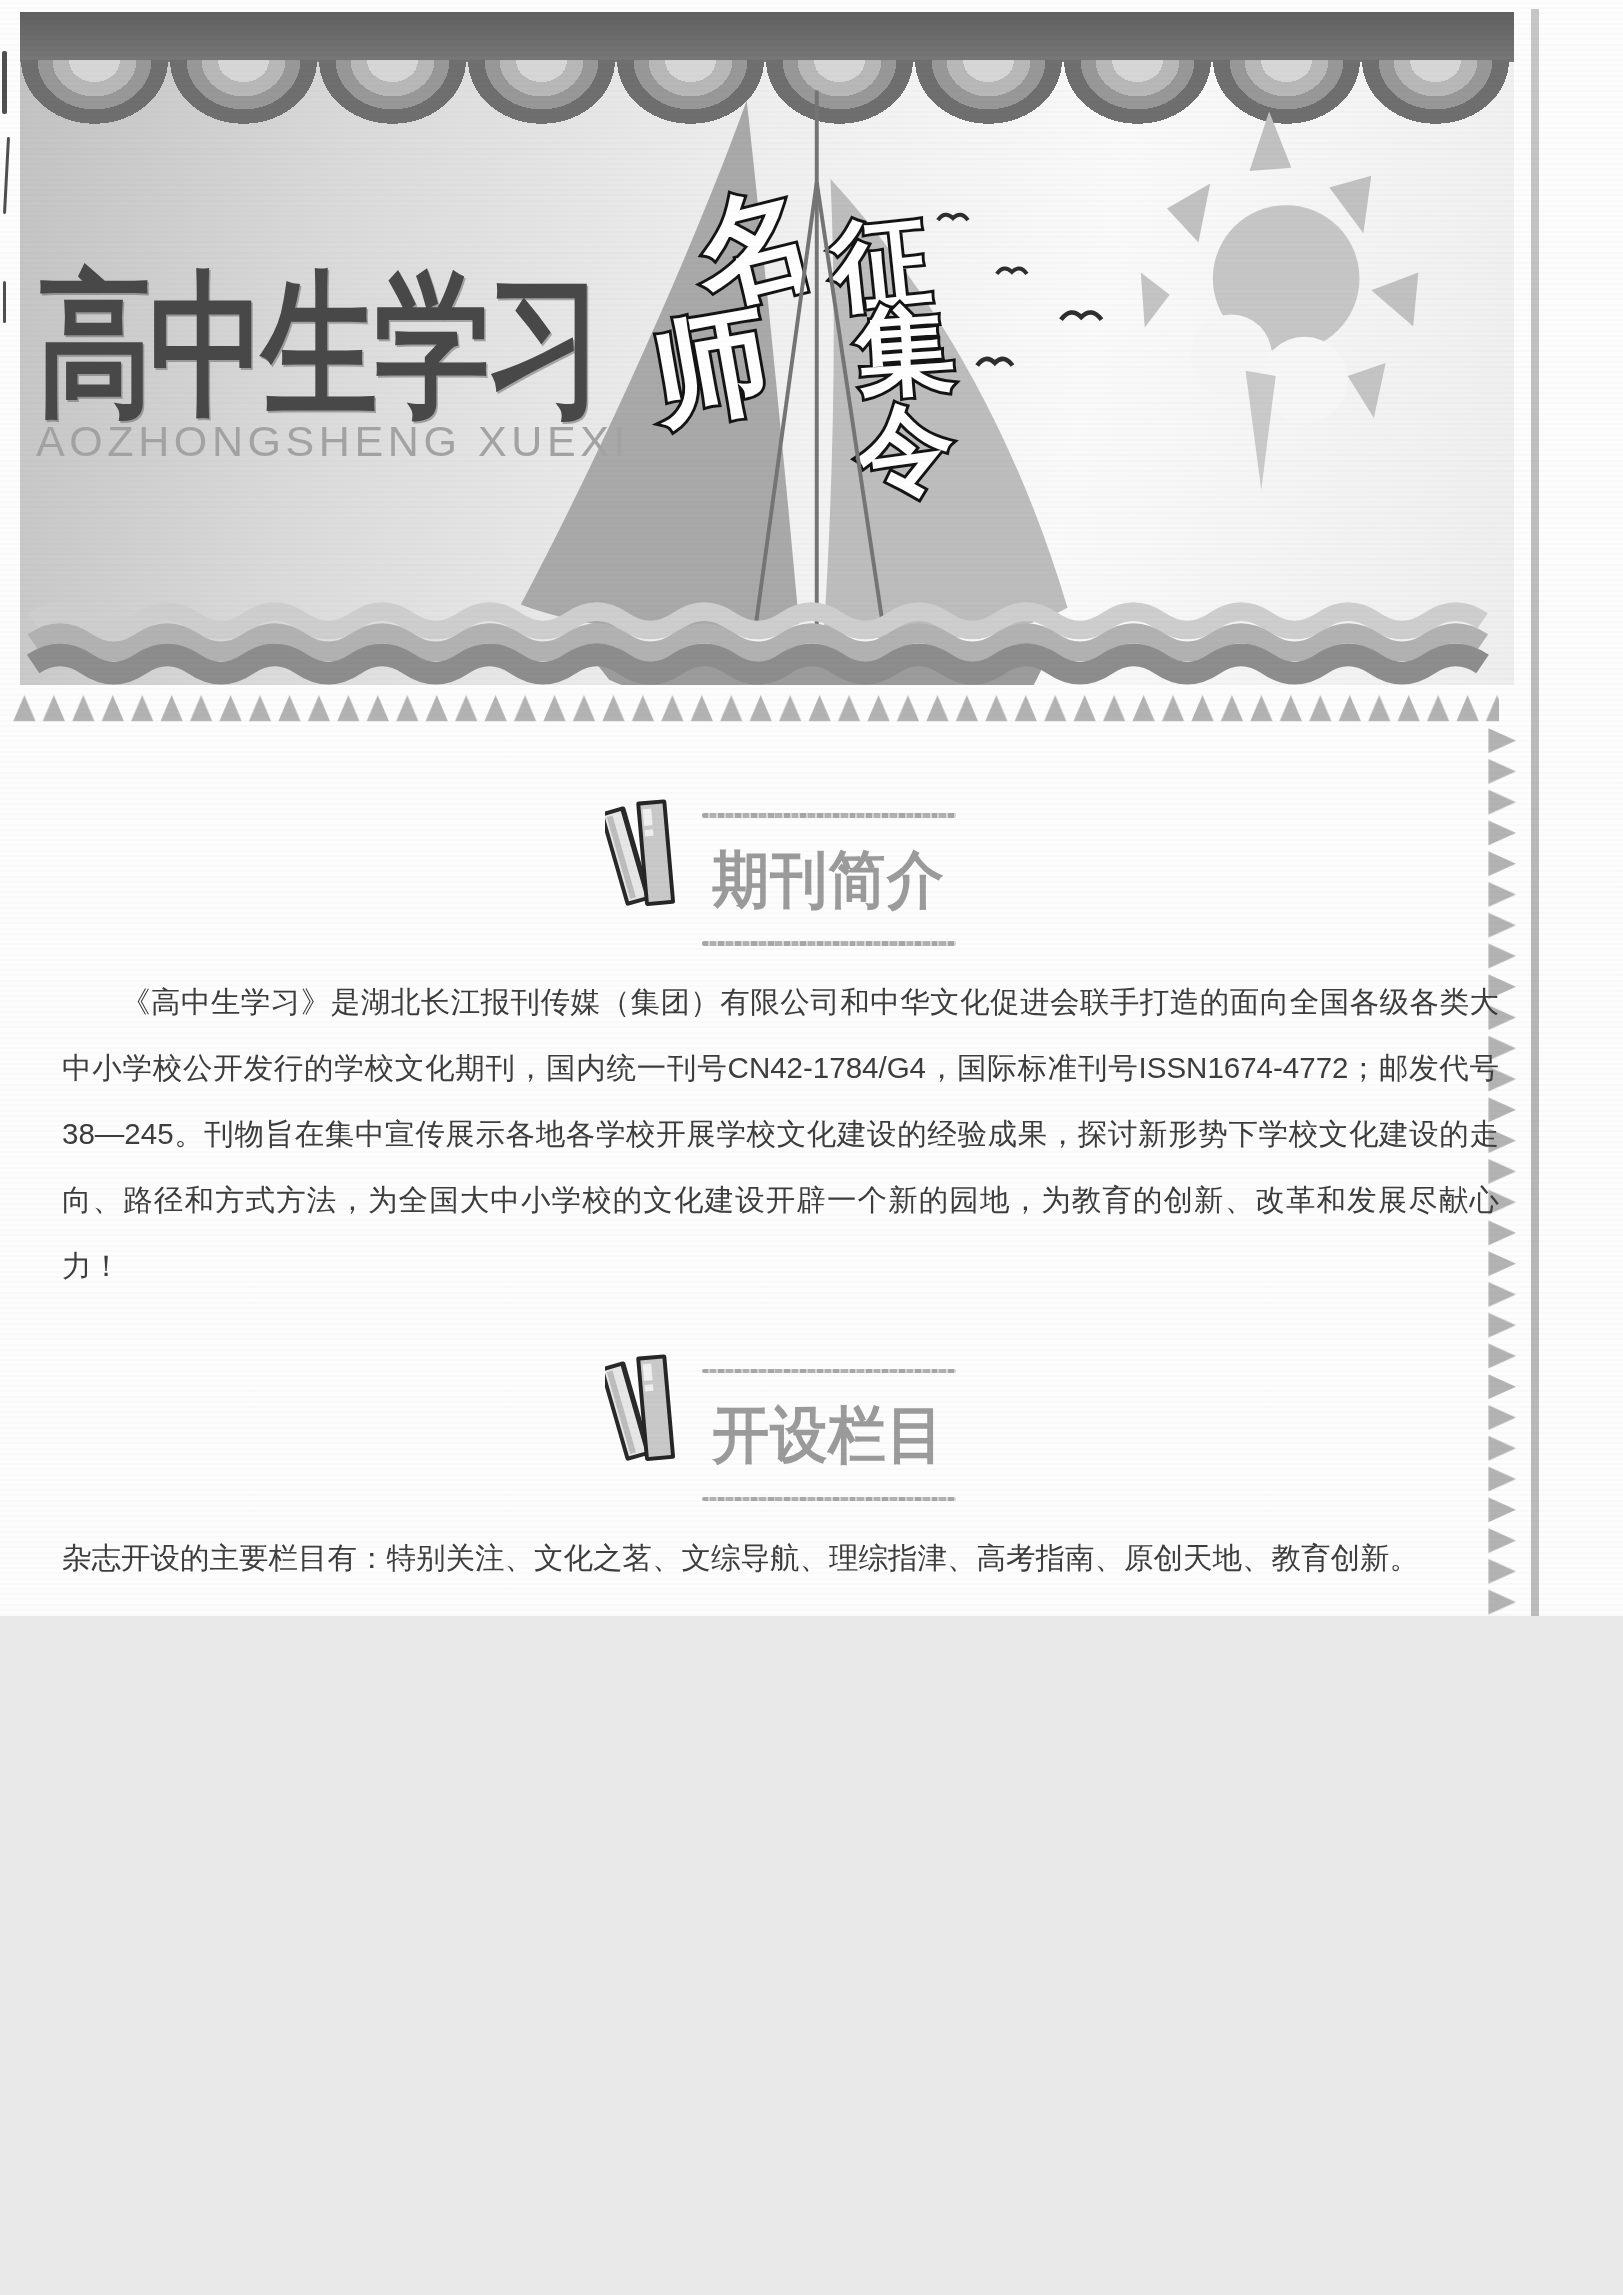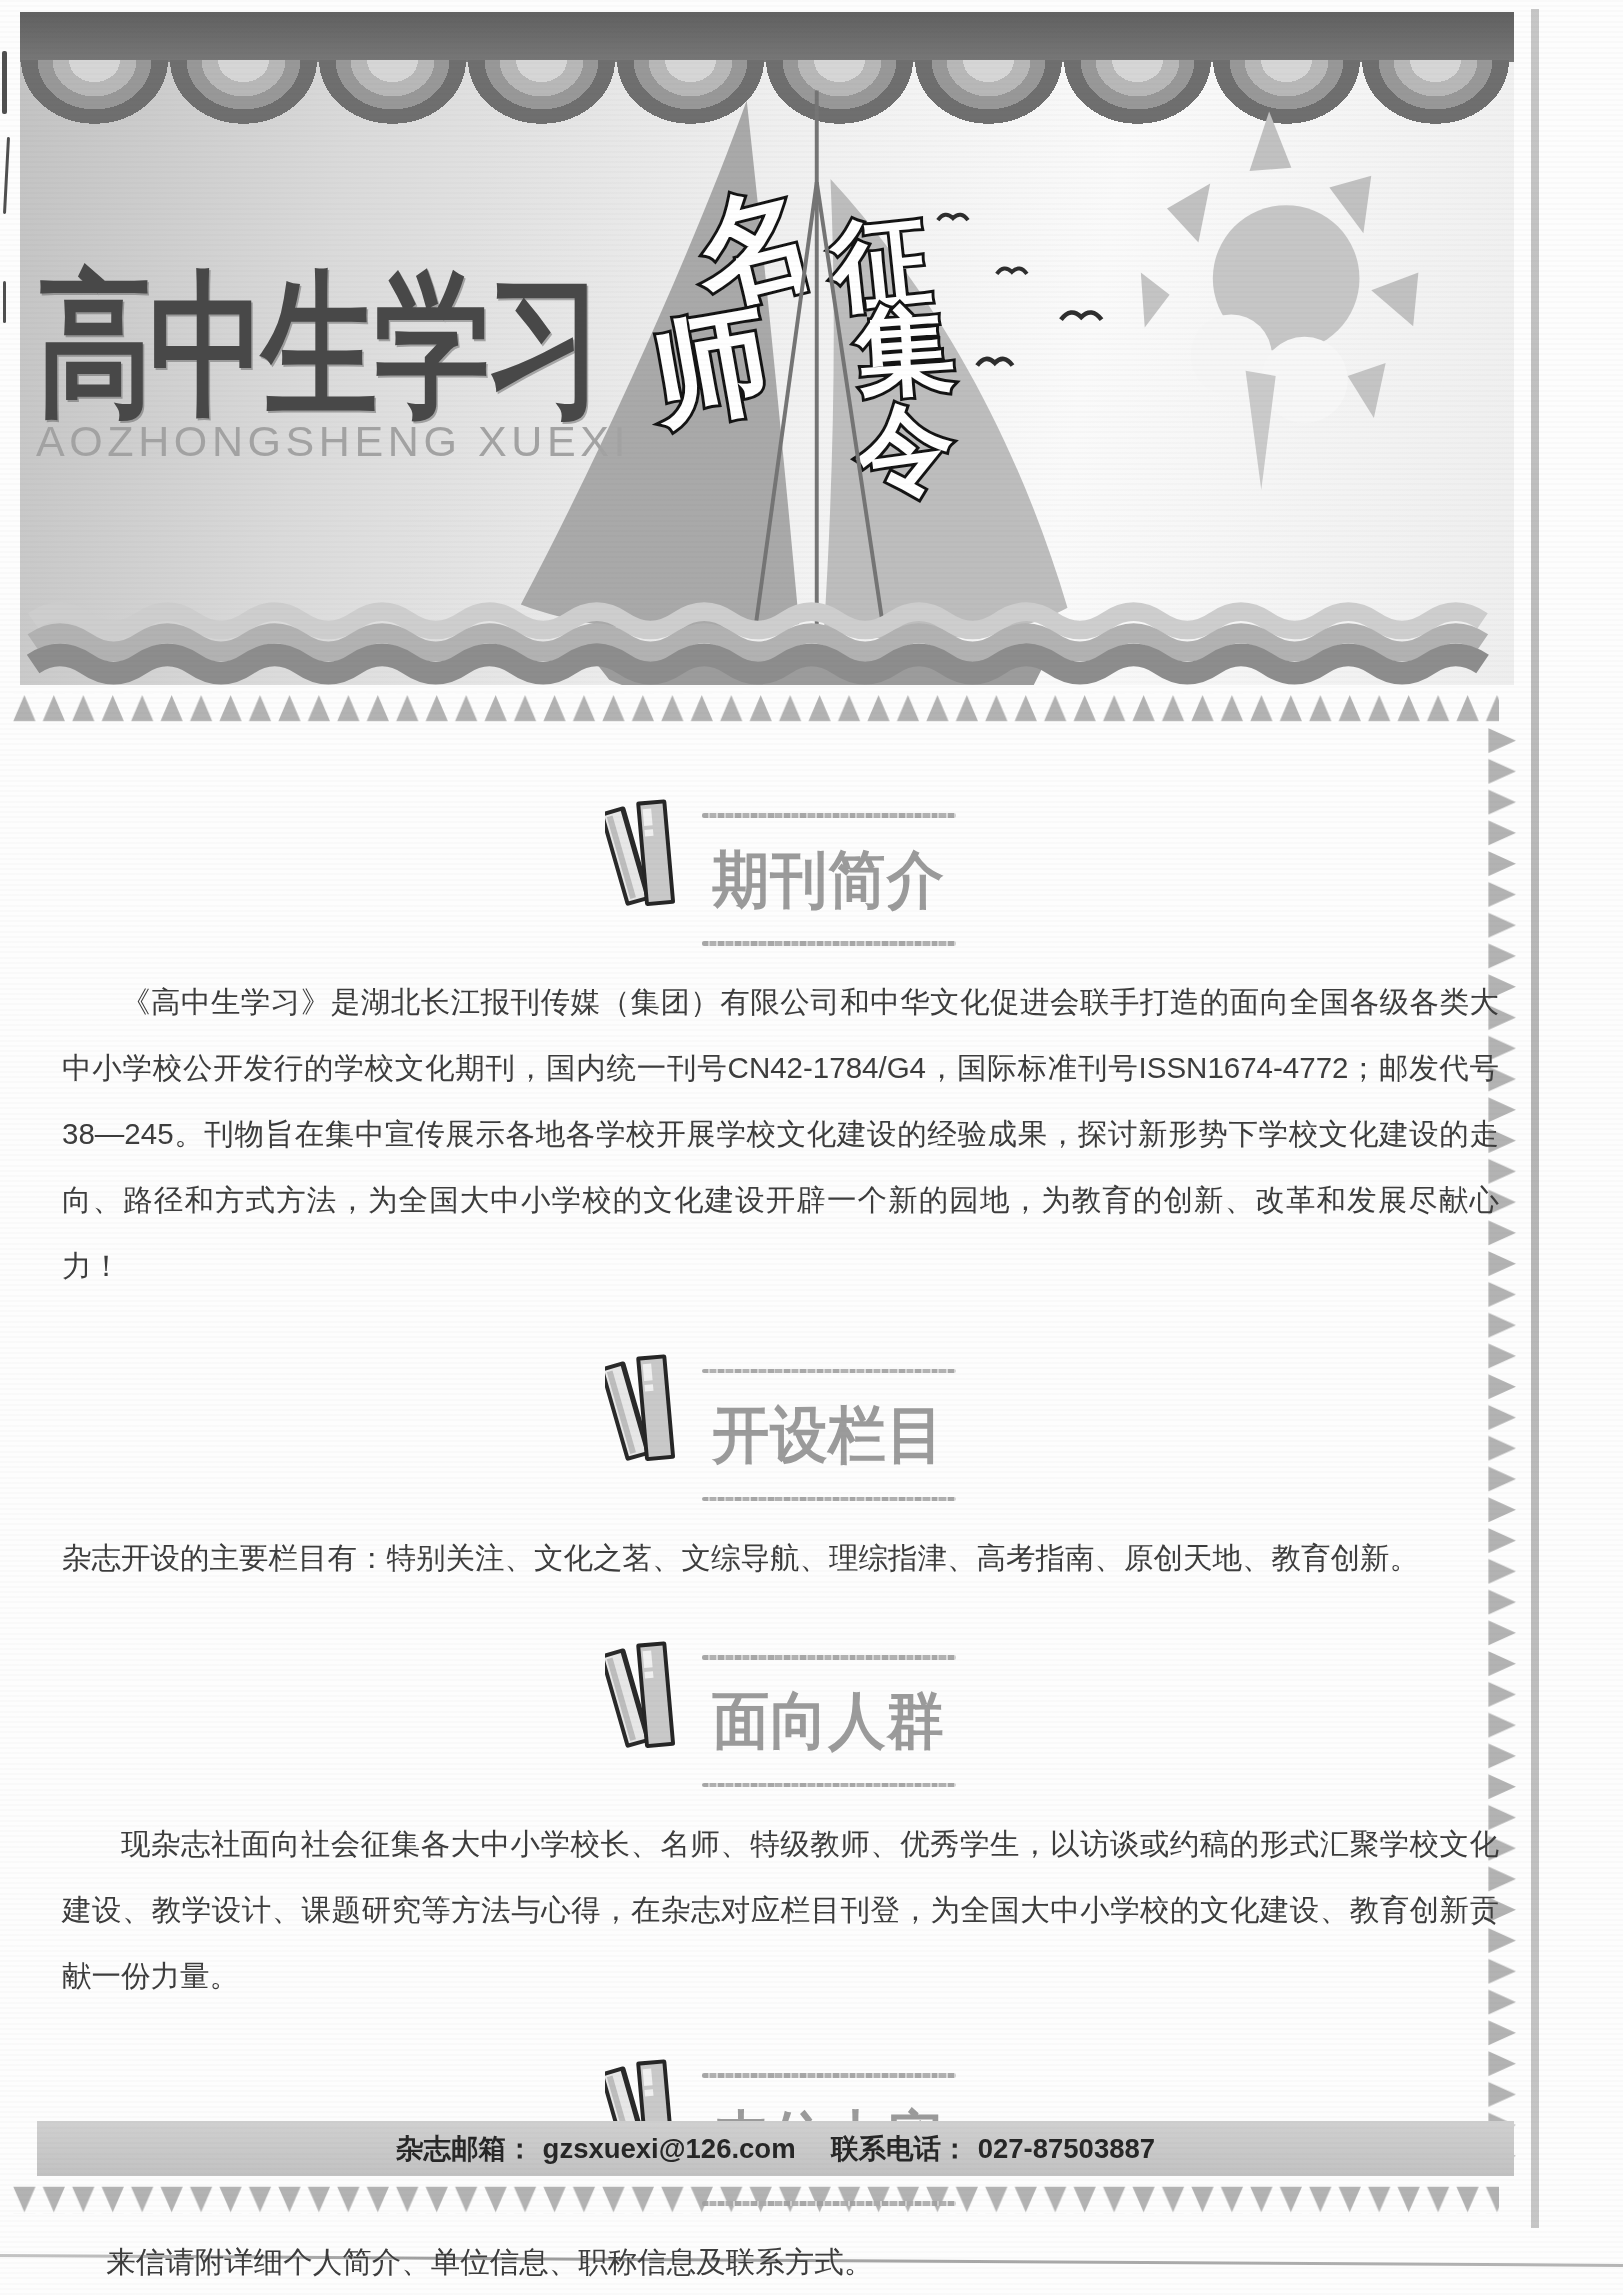--- a/index.html
+++ b/index.html
@@ -1,17 +1,17 @@
 <!DOCTYPE html>
 <html style="font-size:10.5px"><head>
 <meta charset="utf-8">
 <style>
   html,body{margin:0;padding:0;background:#e9e9e9;}
   .page{
-    position:relative; width:1623px; height:2295px; background:#fdfdfd;
+    position:relative; width:1623px; height:1616px; background:#fdfdfd;
     overflow:hidden; font-family:"Liberation Sans", sans-serif;
   }
   .page::after{ 
     content:""; position:absolute; inset:0; pointer-events:none;
     background:repeating-linear-gradient(0deg, rgba(0,0,0,0.015) 0 2px, transparent 2px 5.2px);
   }
 
   
   .masthead{
     position:absolute; left:20px; top:11.8px; width:1494px; height:673px;

